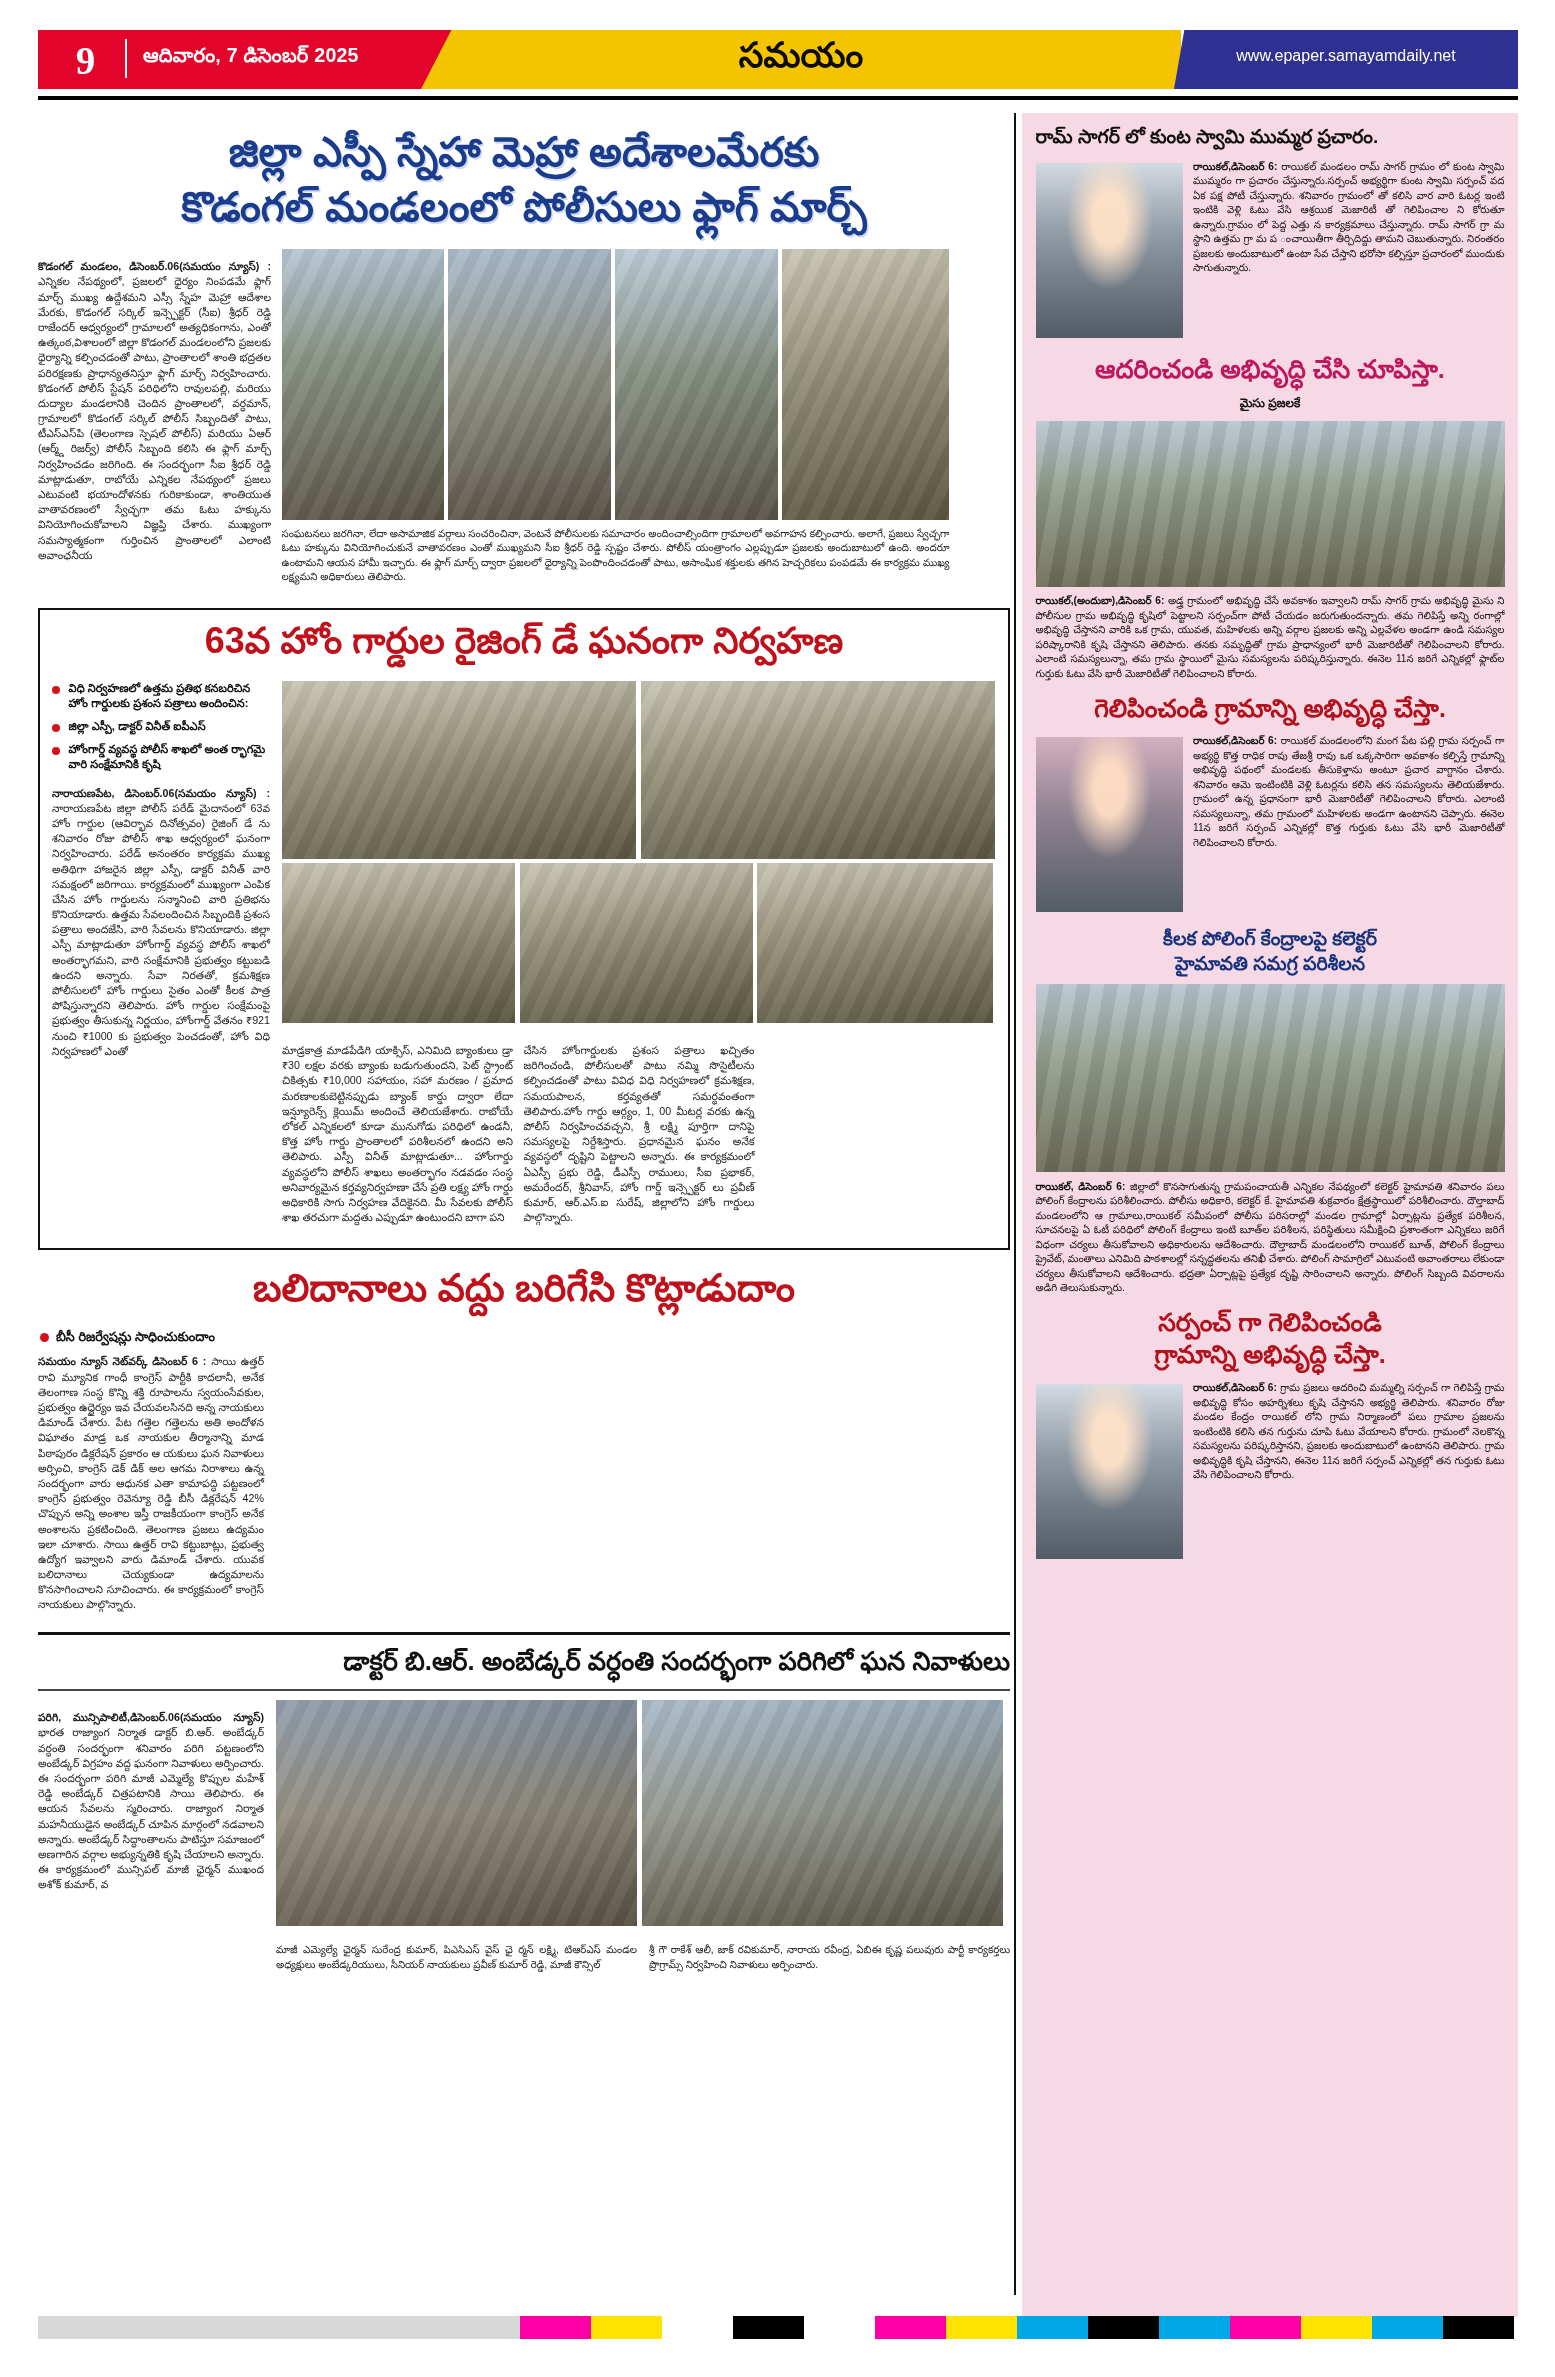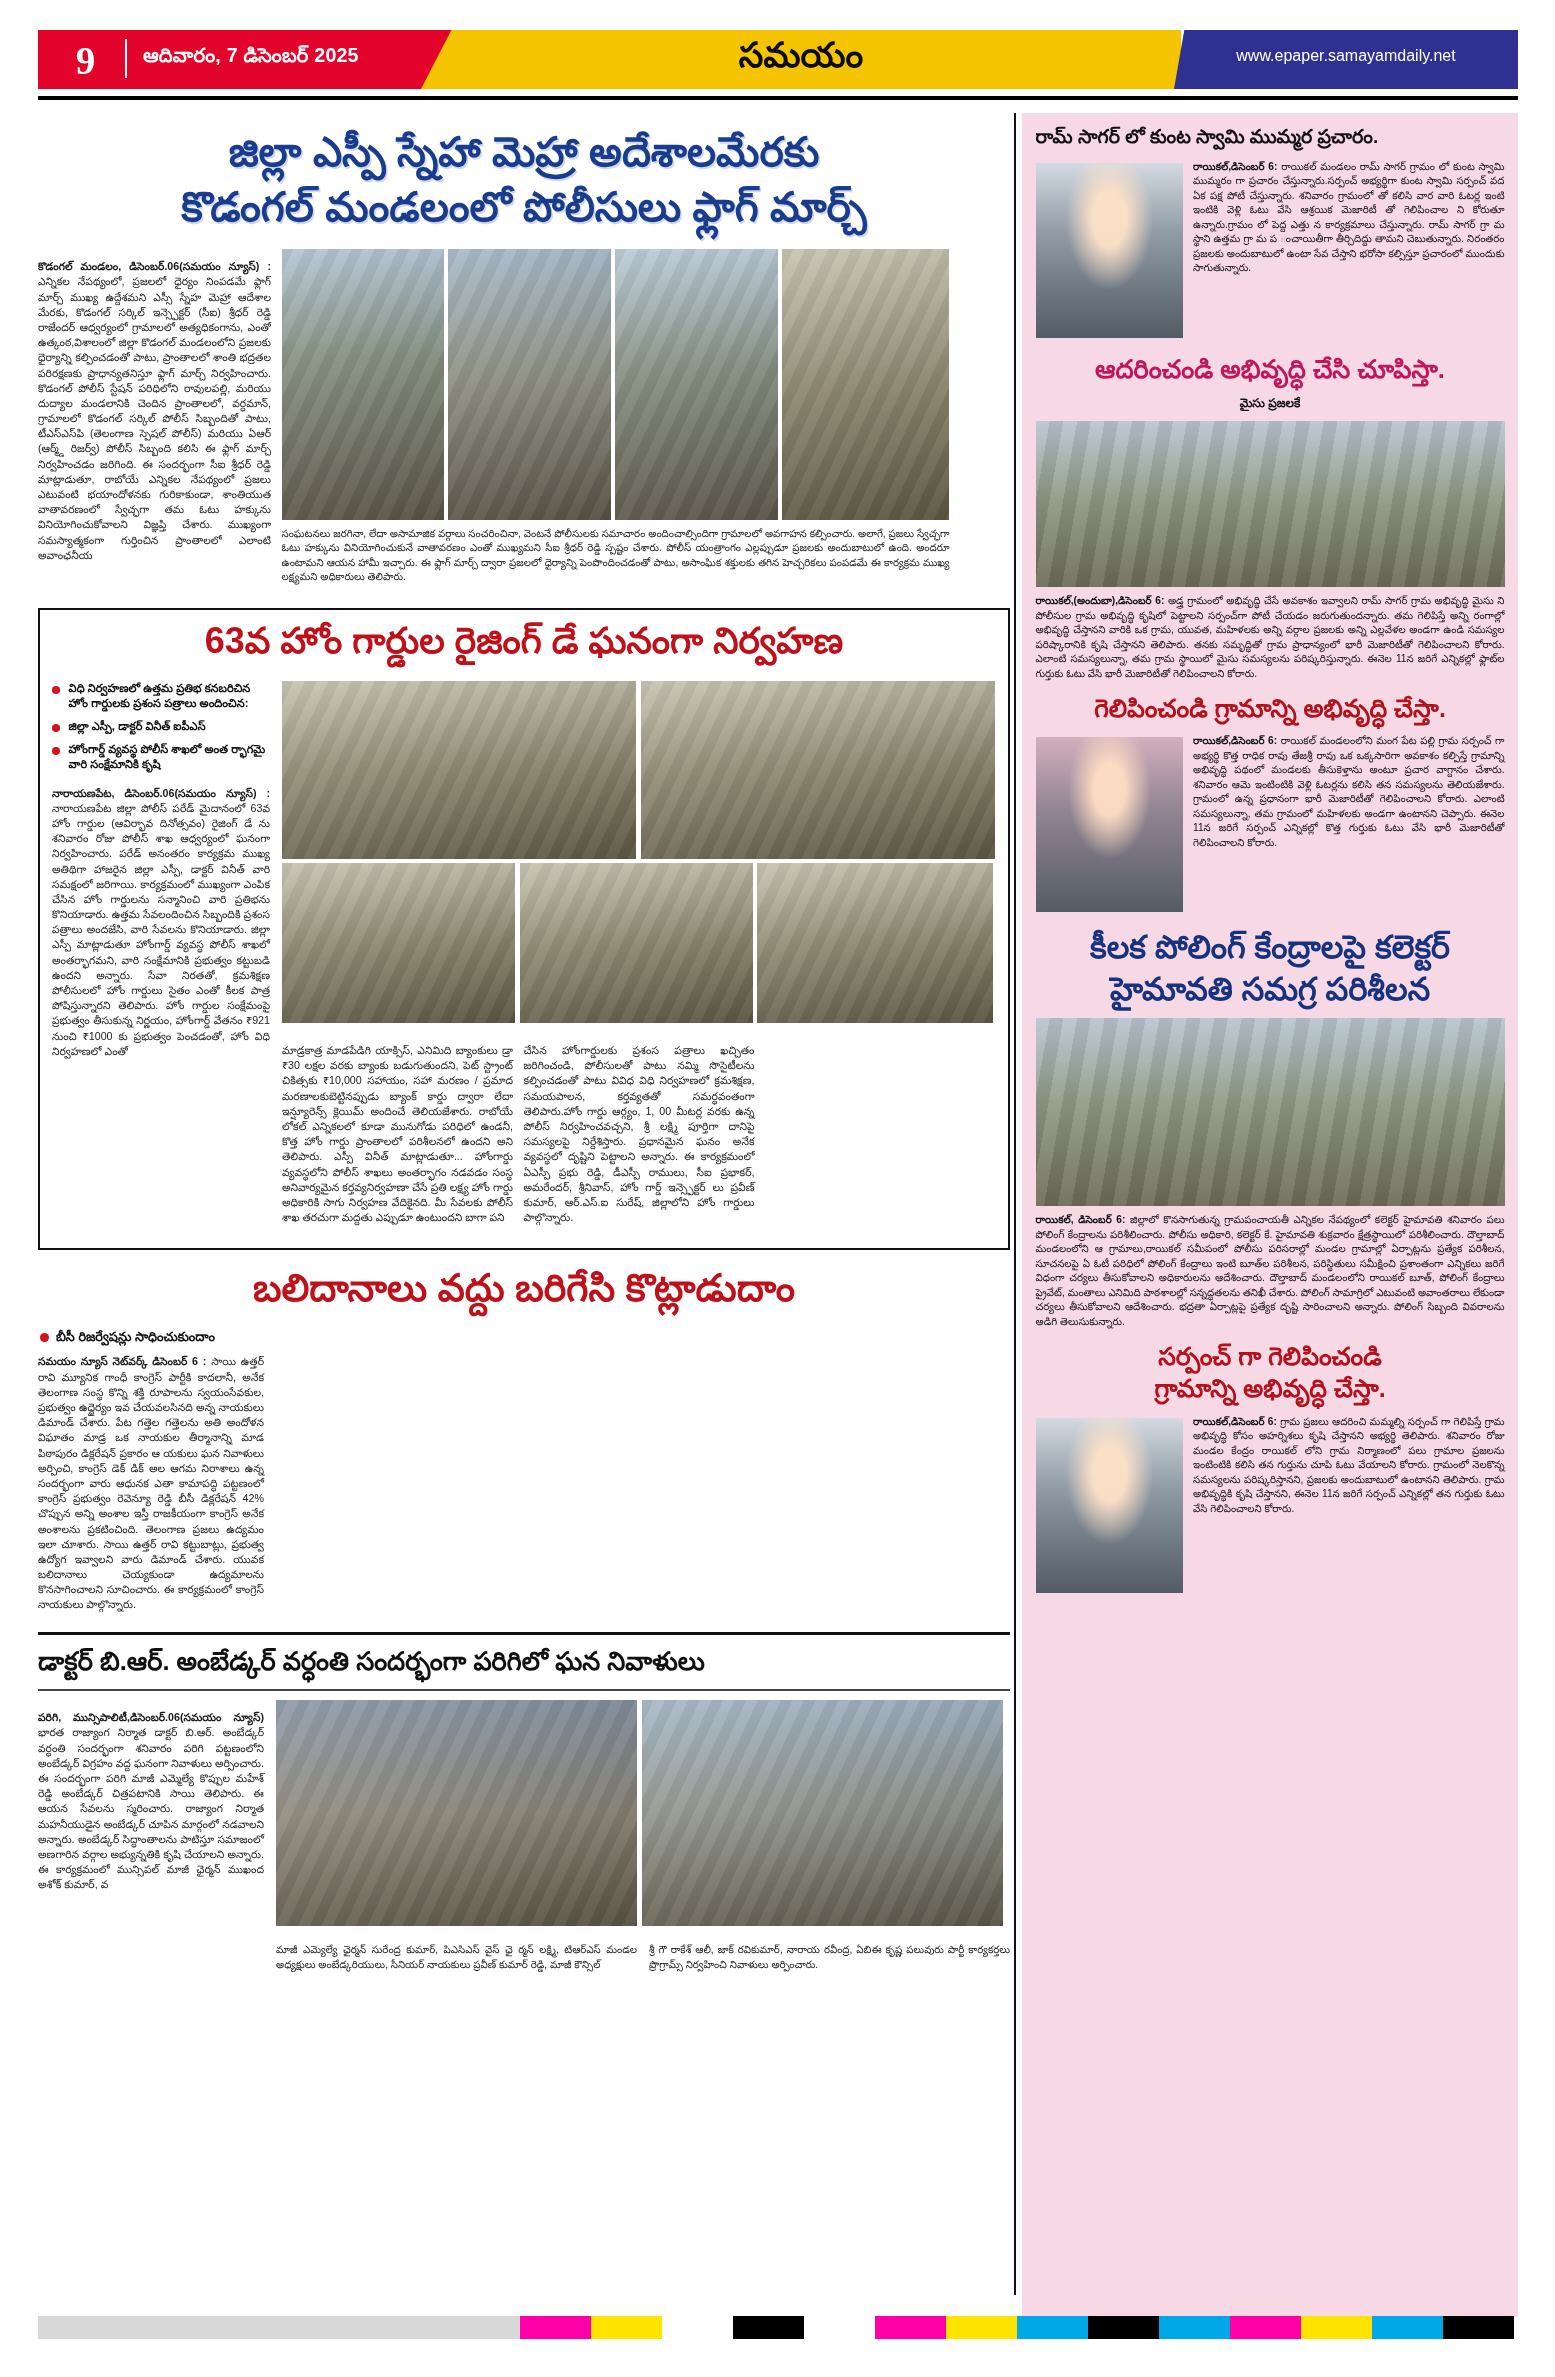--- a/index.html
+++ b/index.html
@@ -171,41 +171,41 @@
   .s3-sub::before{
     content:""; position:absolute; left:1.5px; top:4.5px; width:9px; height:9px;
     background:#d4121c; border-radius:50%;
   }
   .s3-body { display:flex; gap:12px; margin-top:7.5px; }
   .s3-text { width:226px; }
   .s3-photo { width:734px; }
 
   
   .s4-head {
-    margin-top:12px; font-size:25.6px; color:#111; text-align:left; font-weight:bold;
+    margin-top:12px; font-size:25.6px; color:#111; text-align:right; font-weight:bold;
   }
   .s4-body { display:flex; gap:12px; margin-top:9px; }
   .s4-text { width:226px; }
   .s4-right { width:734px; }
   .s4-caps { display:flex; gap:12px; margin-top:7.5px; }
   .s4-caps > div { width:361px; }
 
   
   .r-pad { padding:12px 13.5px; }
   .r-head {
     font-size:19px; font-weight:bold; color:#111; line-height:1.3;
   }
   .r-head-big {
     font-size:25.6px; font-weight:bold; color:#be185d; text-align:center; line-height:1.3;
   }
   .r-head-red {
     font-size:25px; font-weight:bold; color:#b3111b; text-align:center; line-height:1.3;
   }
   .r-head-blue {
-    font-size:32px; font-weight:bold; color:#17337e; text-align:center; line-height:1.3;
+    font-size:19px; font-weight:bold; color:#17337e; text-align:center; line-height:1.3;
   }
   .r-sub-center { text-align:center; font-size:12px; font-weight:bold; margin-top:10px; }
   .r-text { font-size:10.2px; line-height:1.42; text-align:justify; }
   .r-flow { margin-top:7.5px; }
   .portrait {
     width:147px; height:175px; float:left; margin:3px 10.5px 4.5px 0;
     background: linear-gradient(180deg,#cfd6df 0%, #9aa7b4 40%, #6f7b88 100%);
     position:relative; overflow:hidden;
   }
   .portrait::after{

